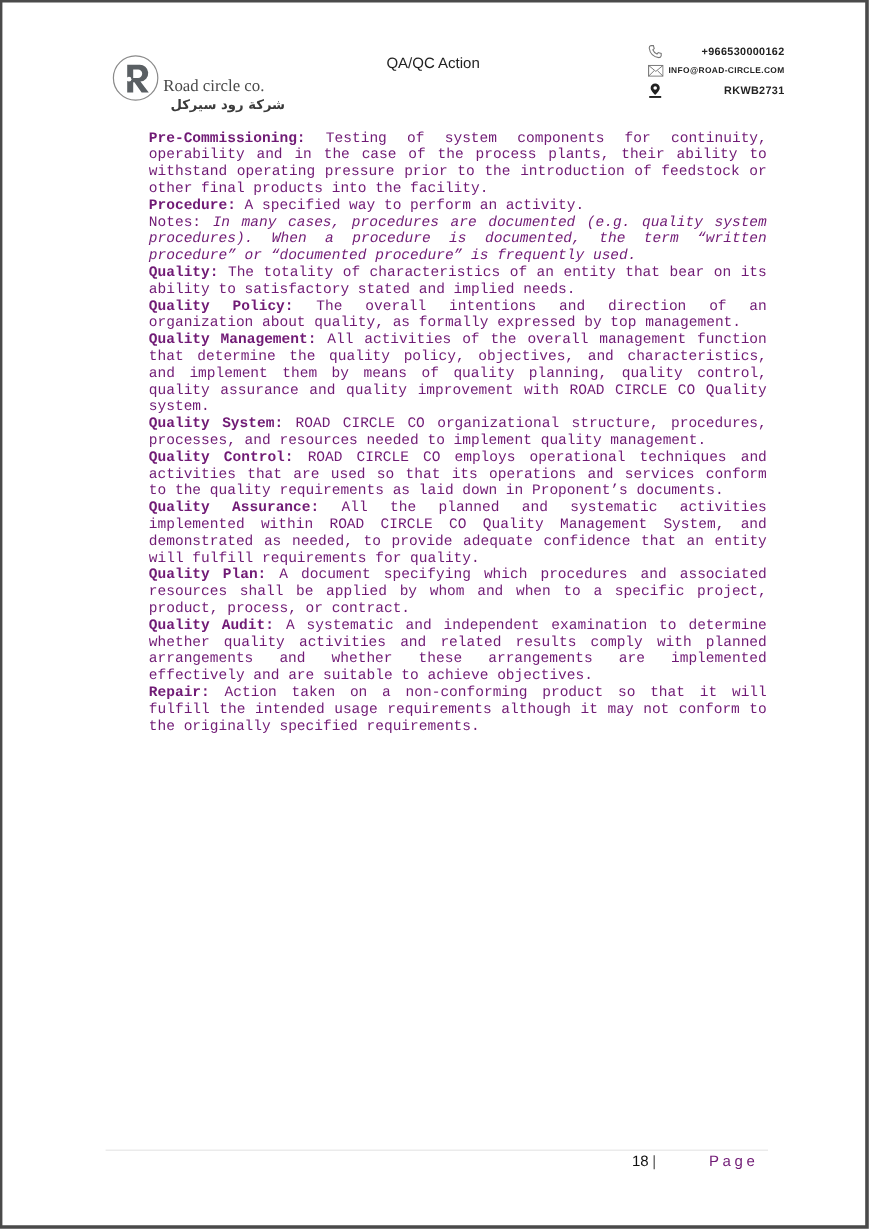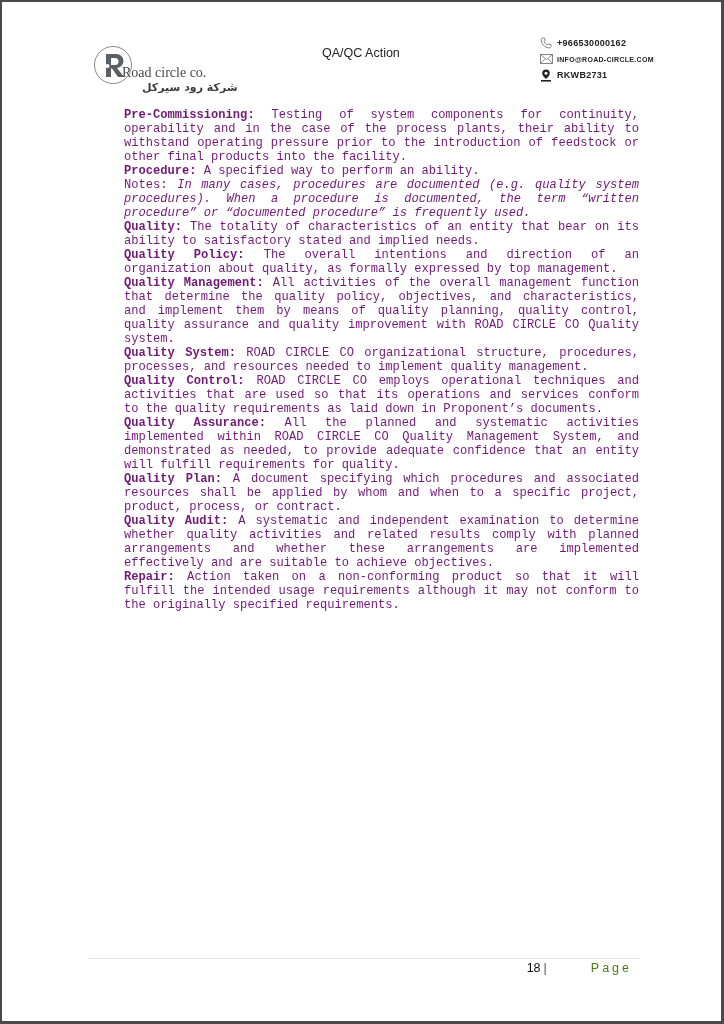--- a/index.html
+++ b/index.html
@@ -23,29 +23,29 @@
   .logo-mark {
     position: absolute; left: 0; top: 0; width: 38px; height: 38px;
     border: 1.2px solid #8a8a8a; border-radius: 50%; box-sizing: border-box;
   }
   .logo-mark svg { position: absolute; left: 0; top: 0; }
   .logo-arabic {
     position: absolute; left: 48px; top: 3px; font-size: 11px; font-weight: bold;
     color: #3b3b3b; direction: rtl; font-family: "DejaVu Sans", sans-serif; white-space: nowrap; margin-top: 32px;
   }
   .logo-en {
-    position: absolute; left: 28px; top: 19px; font-size: 14px; color: #4a4a4a;
+    position: absolute; left: 42px; top: 19px; font-size: 14px; color: #4a4a4a;
     font-family: "Liberation Serif", "DejaVu Serif", serif; white-space: nowrap;
   }
   .header-title {
     position: absolute; left: 320px; top: 44px; font-size: 12.5px; color: #222;
     font-family: "Liberation Sans", sans-serif;
   }
   .contact { position: absolute; left: 537px; top: 33px; }
-  .contact-row { display: flex; align-items: center; height: 16px; }
+  .contact-row { display: flex; align-items: center; height: 16px; justify-content: space-between; }
   .contact-row .ico { width: 14px; height: 12px; margin-right: 4px; display: inline-flex; align-items: center; justify-content: center; }
   .contact-row .txt { font-size: 9px; font-weight: bold; color: #222; letter-spacing: 0.3px; white-space: nowrap; }
   .contact-row .txt.small { font-size: 7px; }
 
   
   .content {
     position: absolute; left: 122px; top: 106px; width: 515px;
     font-family: Liberation Mono, monospace;
     font-size: 12.1px; line-height: 14px; color: #701a75;
     text-align: justify;
@@ -56,21 +56,21 @@
 
   
   .footer-line {
     position: absolute; left: 86px; top: 956px; width: 552px; height: 1px; background: #e6e6e6;
   }
   .footer-page {
     position: absolute; right: 89px; top: 959px; font-size: 12.5px; color: #111;
     white-space: nowrap;
   }
   .footer-page .sep { color: #555; margin: 0 3px; }
-  .footer-page .pg { color: #4d7c0f; letter-spacing: 3px; padding-left: 41px; }
+  .footer-page .pg { color: #701a75; letter-spacing: 3px; padding-left: 41px; }
 </style>
 </head>
 <body>
 
 <div class="page">
 
   <div class="logo">
     <div class="logo-mark">
       <svg width="36" height="36" viewBox="0 0 36 36">
         <path d="M11 7 h10 a7 7 0 0 1 1 14 l7 9 h-6 l-6 -8.5 h-1 v8.5 h-5 z M16 11 v7 h4 a3.5 3.5 0 0 0 0 -7 z" fill="#5a5f63"></path>
@@ -108,21 +108,21 @@
             <circle cx="6" cy="4.3" r="1.5" fill="#fff"></circle>
             <rect x="1" y="11" width="10" height="1.6" fill="#222"></rect>
           </svg>
       </span>
       <span class="txt">RKWB2731</span>
     </div>
   </div>
 
   <div class="content">
     <p><span class="term">Pre-Commissioning:</span><span> Testing of system components for continuity, operability and in the case of the process plants, their ability to withstand operating pressure prior to the introduction of feedstock or other final products into the facility.</span></p>
-    <p><span class="term">Procedure:</span><span> A specified way to perform an ability.</span></p>
+    <p><span class="term">Procedure:</span><span> A specified way to perform an activity.</span></p>
     <p><span>Notes: </span><span class="note-body">In many cases, procedures are documented (e.g. quality system procedures). When a procedure is documented, the term “written procedure” or “documented procedure” is frequently used.</span></p>
     <p><span class="term">Quality:</span><span> The totality of characteristics of an entity that bear on its ability to satisfactory stated and implied needs.</span></p>
     <p><span class="term">Quality Policy:</span><span> The overall intentions and direction of an organization about quality, as formally expressed by top management.</span></p>
     <p><span class="term">Quality Management:</span><span> All activities of the overall management function that determine the quality policy, objectives, and characteristics, and implement them by means of quality planning, quality control, quality assurance and quality improvement with ROAD CIRCLE CO Quality system.</span></p>
     <p><span class="term">Quality System:</span><span> ROAD CIRCLE CO organizational structure, procedures, processes, and resources needed to implement quality management.</span></p>
     <p><span class="term">Quality Control:</span><span> ROAD CIRCLE CO employs operational techniques and activities that are used so that its operations and services conform to the quality requirements as laid down in Proponent’s documents.</span></p>
     <p><span class="term">Quality Assurance:</span><span> All the planned and systematic activities implemented within ROAD CIRCLE CO Quality Management System, and demonstrated as needed, to provide adequate confidence that an entity will fulfill requirements for quality.</span></p>
     <p><span class="term">Quality Plan:</span><span> A document specifying which procedures and associated resources shall be applied by whom and when to a specific project, product, process, or contract.</span></p>
     <p><span class="term">Quality Audit:</span><span> A systematic and independent examination to determine whether quality activities and related results comply with planned arrangements and whether these arrangements are implemented effectively and are suitable to achieve objectives.</span></p>
     <p><span class="term">Repair:</span><span> Action taken on a non-conforming product so that it will fulfill the intended usage requirements although it may not conform to the originally specified requirements.</span></p>

